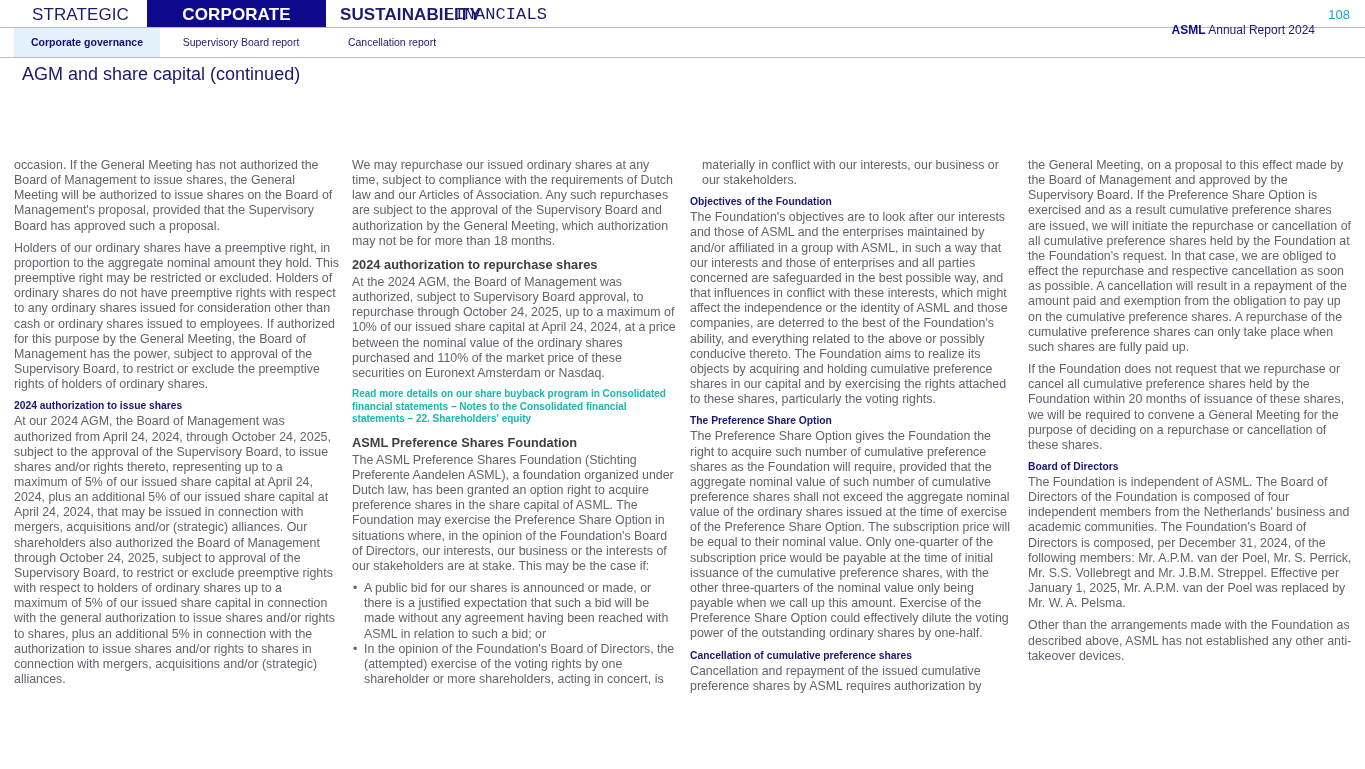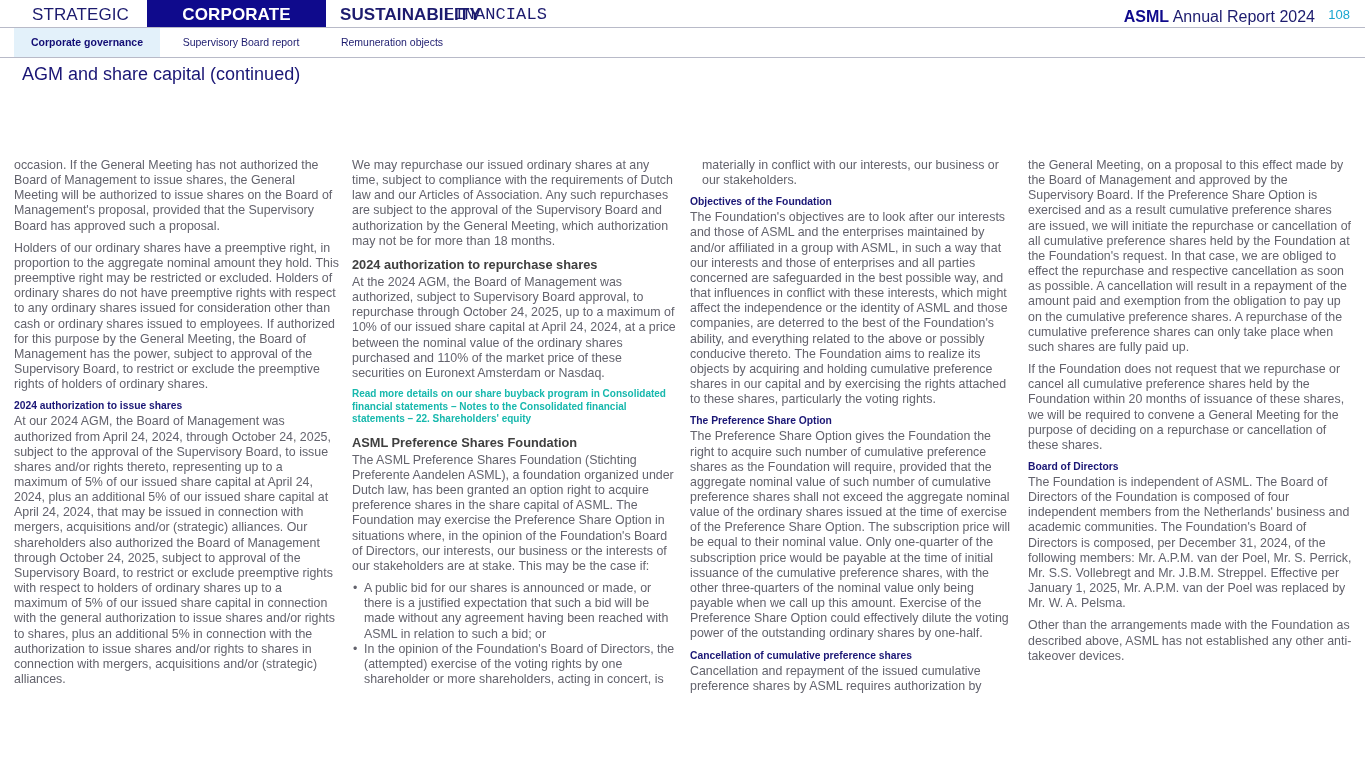--- a/index.html
+++ b/index.html
@@ -2,21 +2,21 @@
 <html><head>
 <meta charset="utf-8">
 <style>
   * { box-sizing: border-box; margin: 0; padding: 0; }
   html, body { width: 1365px; height: 769px; overflow: hidden; background: #ffffff; }
   body { font-family: "Liberation Sans", sans-serif; color: #5f5f6a; position: relative; }
 
   .topnav { position: absolute; left: 0; top: 0; width: 1365px; height: 28px; border-bottom: 1px solid #b8bac8; }
   .topnav .tab { position: absolute; top: 0; height: 27px; line-height: 29px; font-size: 17px; color: #1c1b6e; letter-spacing: 0.1px; text-align: center; cursor: pointer; }
   .topnav .tab.active { background: #0f0a8c; color: #ffffff; font-weight: bold; }
-  .topnav .brand { position: absolute; right: 50px; top: 2px; line-height: 29px; font-size: 16px; color: #1c1b6e; text-align: right; }
+  .topnav .brand { position: absolute; right: 50px; top: 16px; line-height: 29px; font-size: 12px; color: #1c1b6e; text-align: right; }
   .topnav .brand b { color: #0f0a8c; font-weight: bold; }
   .topnav .page { position: absolute; right: 15px; top: 0; line-height: 29px; font-size: 13px; color: #1aa6d0; }
 
   .subnav { position: absolute; left: 0; top: 28px; width: 1365px; height: 30px; border-bottom: 1px solid #b8bac8; }
   .subnav .item { position: absolute; top: 0; height: 29px; line-height: 29px; font-size: 10.5px; color: #1c1b6e; text-align: center; cursor: pointer; }
   .subnav .item.active { background: #e3f1fa; font-weight: bold; color: #120d74; }
 
   .page-title { position: absolute; left: 14px; top: 64px; font-size: 18px; color: #1a1675; font-weight: normal; margin-left: 8px; }
 
   .col { position: absolute; top: 158px; font-size: 12.4px; line-height: 15.15px; color: #63636d; }
@@ -42,21 +42,21 @@
   <div class="tab active" style="left:147px;width:179px;">CORPORATE GOVERNANCE</div>
   <div class="tab" style="left:340px;width:118px;font-weight:bold;">SUSTAINABILITY</div>
   <div class="tab" style="left:444px;width:100px;font-family:Liberation Mono, monospace;">FINANCIALS</div>
   <div class="brand"><b>ASML</b><span> Annual Report 2024</span></div>
   <div class="page">108</div>
 </div>
 
 <div class="subnav">
   <div class="item active" style="left:14px;width:146px;">Corporate governance</div>
   <div class="item" style="left:160px;width:162px;">Supervisory Board report</div>
-  <div class="item" style="left:322px;width:140px;">Remuneration objects</div>
+  <div class="item" style="left:322px;width:140px;">Cancellation report</div>
 </div>
 
 <h1 class="page-title">AGM and share capital (continued)</h1>
 
 <div class="col" id="c1">
   <p>occasion. If the General Meeting has not authorized the Board of Management to issue shares, the General Meeting will be authorized to issue shares on the Board of Management's proposal, provided that the Supervisory Board has approved such a proposal.</p>
   <p>Holders of our ordinary shares have a preemptive right, in proportion to the aggregate nominal amount they hold. This preemptive right may be restricted or excluded. Holders of ordinary shares do not have preemptive rights with respect to any ordinary shares issued for consideration other than cash or ordinary shares issued to employees. If authorized for this purpose by the General Meeting, the Board of Management has the power, subject to approval of the Supervisory Board, to restrict or exclude the preemptive rights of holders of ordinary shares.</p>
   <h3>2024 authorization to issue shares</h3>
   <p>At our 2024 AGM, the Board of Management was authorized from April 24, 2024, through October 24, 2025, subject to the approval of the Supervisory Board, to issue shares and/or rights thereto, representing up to a maximum of 5% of our issued share capital at April 24, 2024, plus an additional 5% of our issued share capital at April 24, 2024, that may be issued in connection with mergers, acquisitions and/or (strategic) alliances. Our shareholders also authorized the Board of Management through October 24, 2025, subject to approval of the Supervisory Board, to restrict or exclude preemptive rights with respect to holders of ordinary shares up to a maximum of 5% of our issued share capital in connection with the general authorization to issue shares and/or rights to shares, plus an additional 5% in connection with the authorization to issue shares and/or rights to shares in connection with mergers, acquisitions and/or (strategic) alliances.</p>
 </div>

